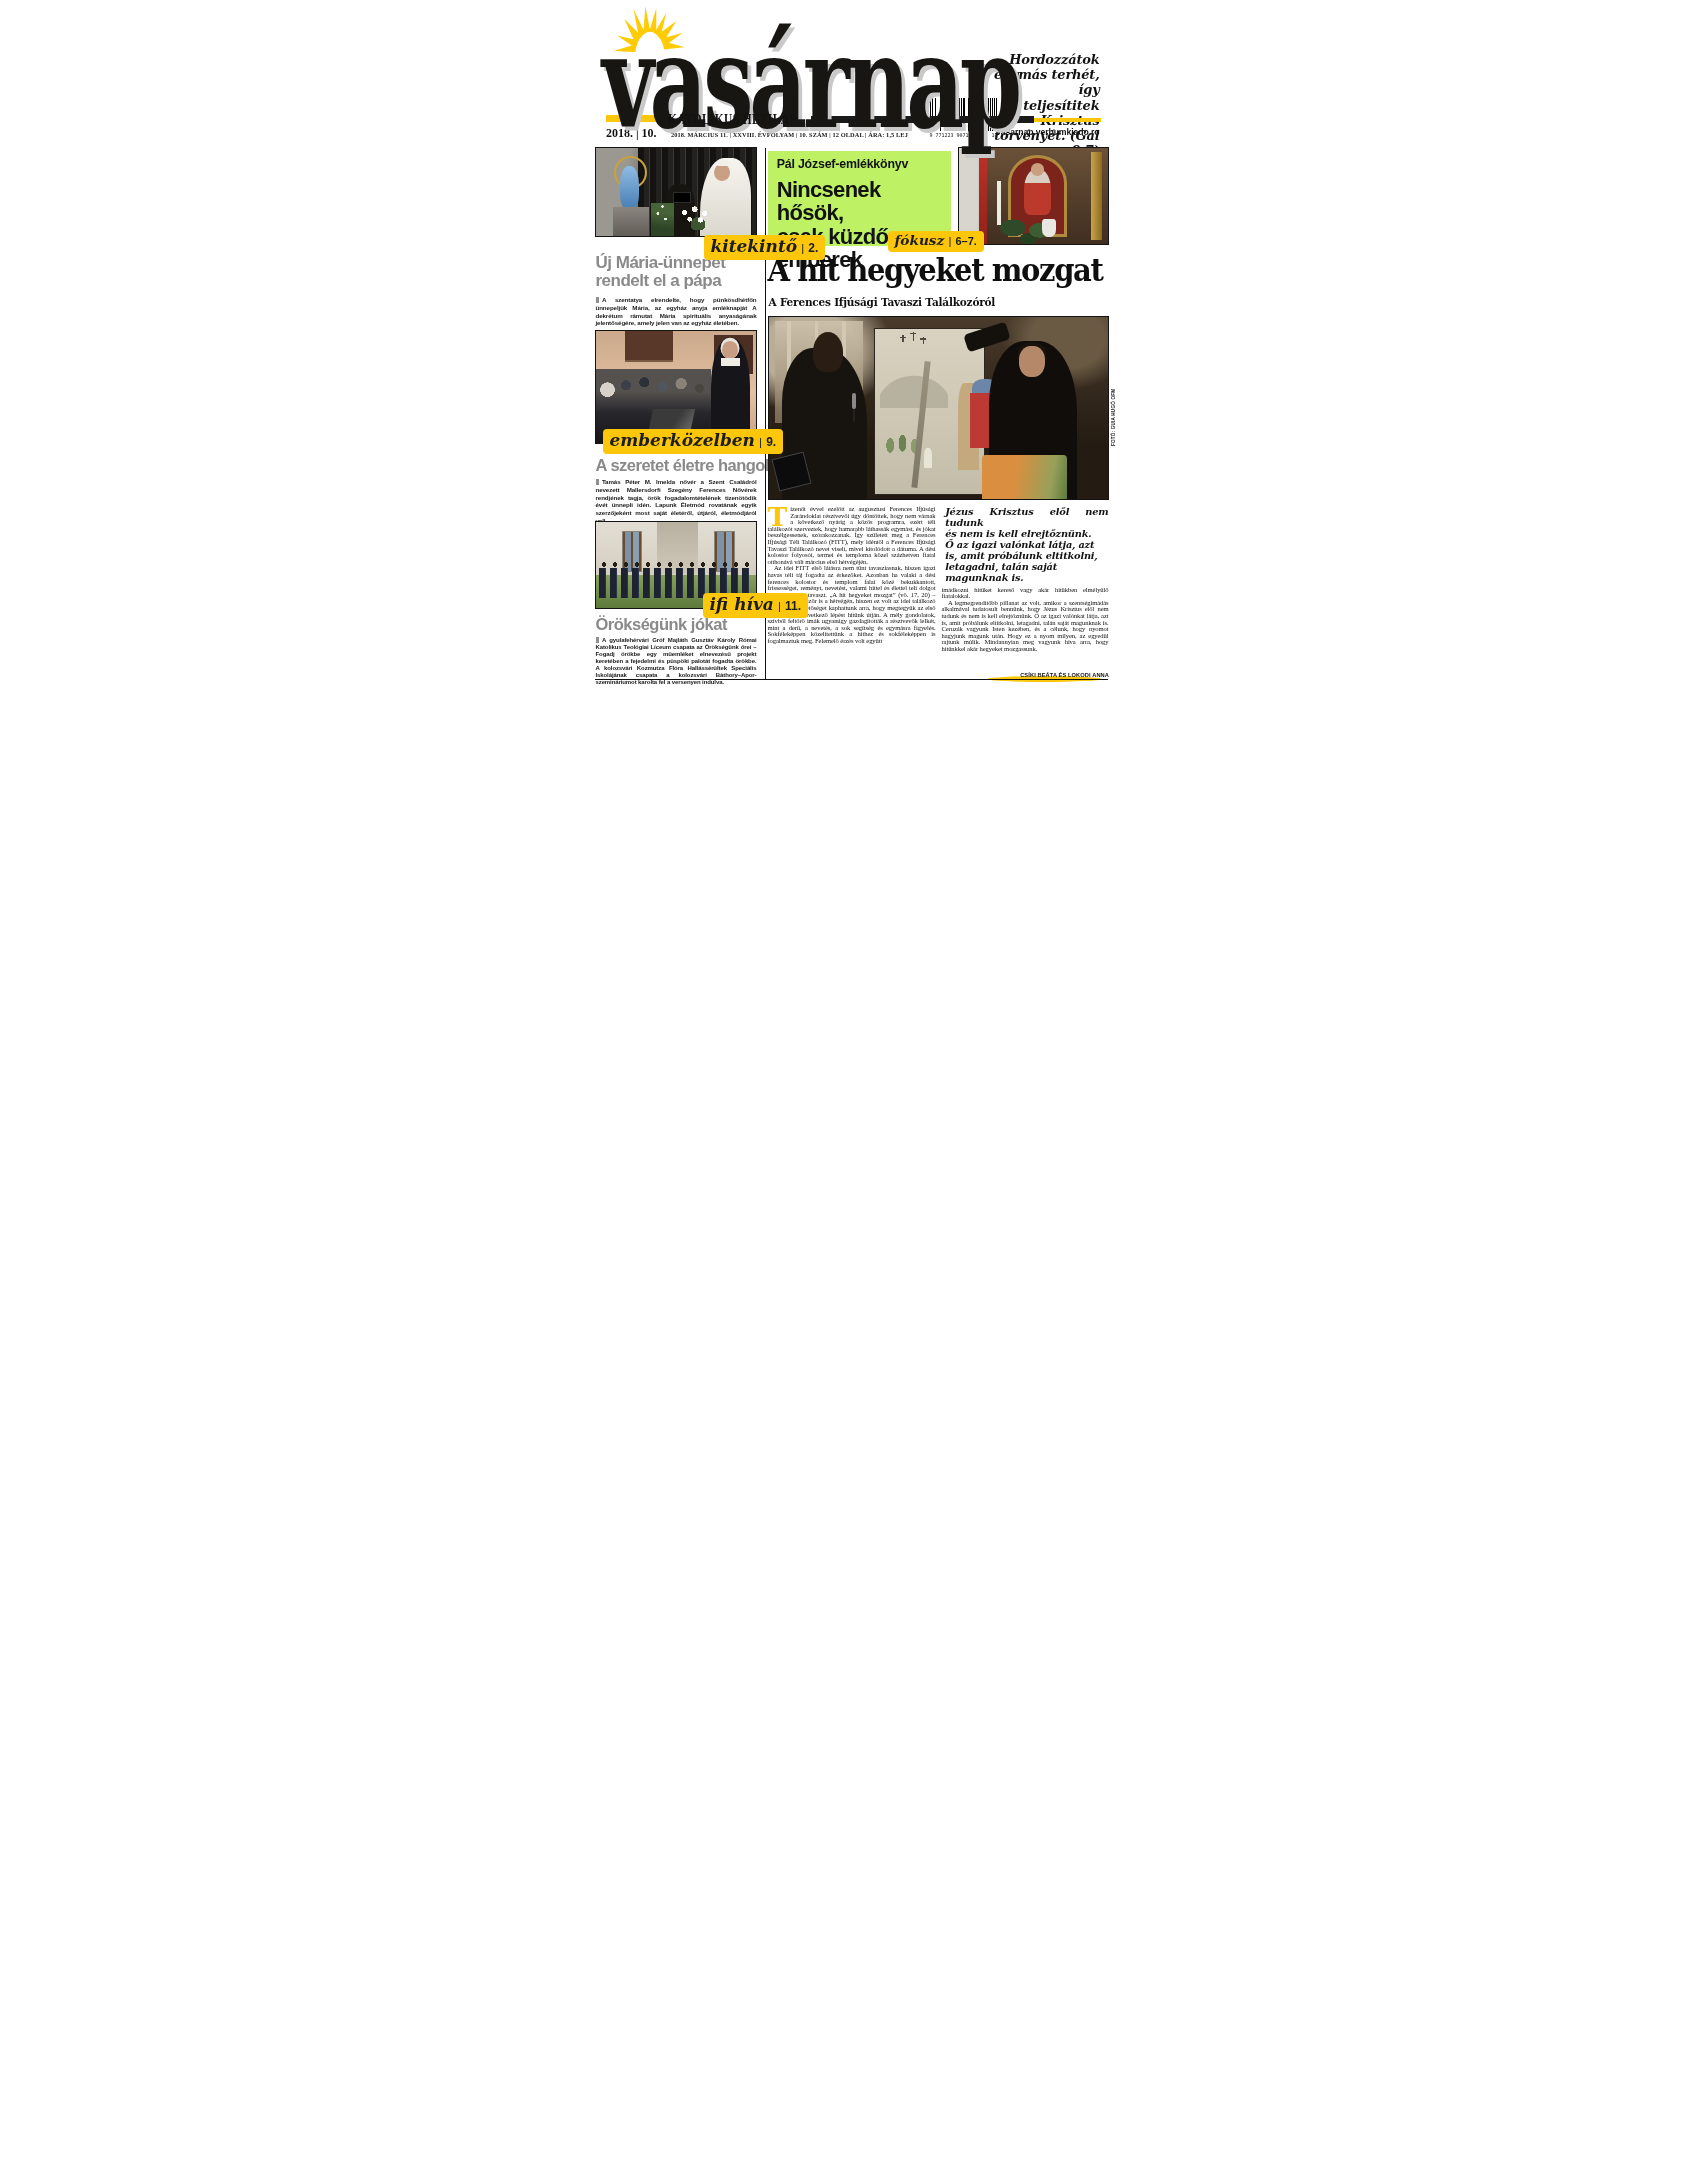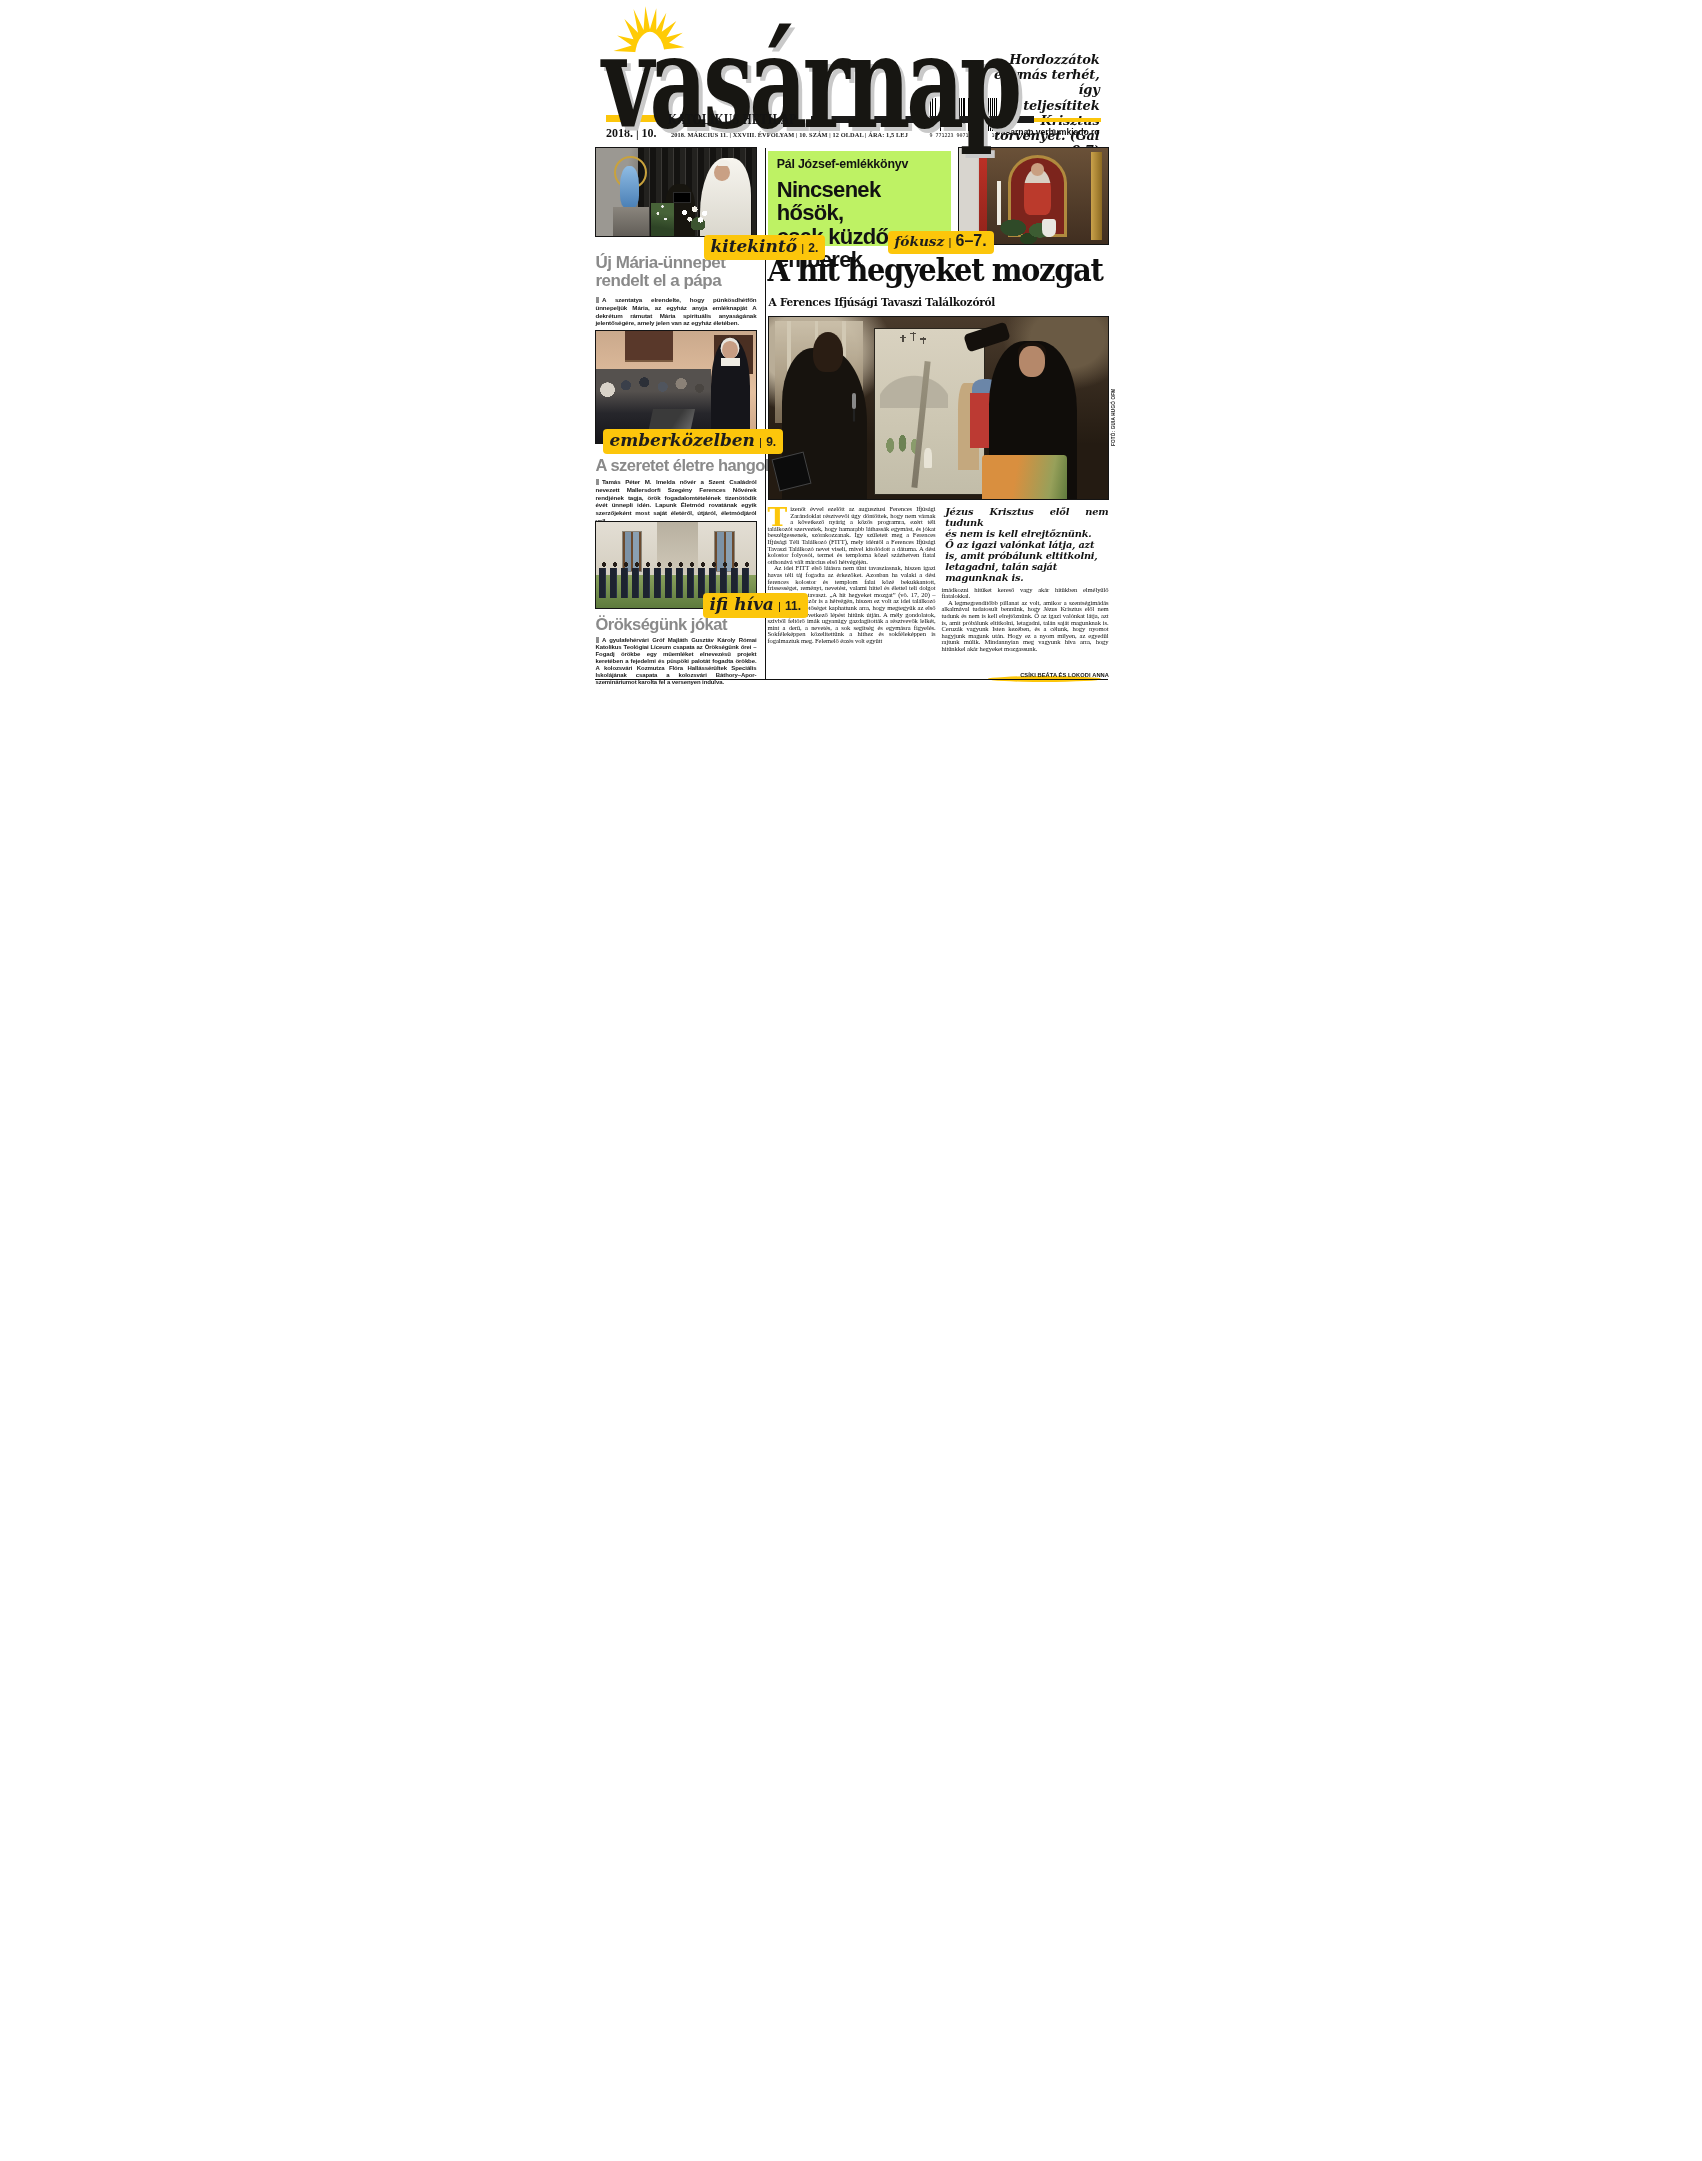--- a/index.html
+++ b/index.html
@@ -254,21 +254,21 @@
     <div class="ph-layer fhead"></div>
     <div class="ph-layer gold"></div>
     <div class="ph-layer candle"></div>
     <div class="ph-layer plant"></div>
     <div class="ph-layer vase"></div>
   </div>
 
   <div class="abs badge" id="badge-focus" style="left:320px;top:231px;">
     <span class="sec" style="font-size:13.7px">fókusz</span>
     <span class="pipe">|</span>
-    <span class="pg" style="font-size:16px">6–7.</span>
+    <span class="pg" style="font-size:11px">6–7.</span>
   </div>
 
   <div id="vline" class="abs"></div>
 
   <div class="abs badge" style="left:136px;top:235px;">
     <span class="sec">kitekintő</span>
     <span class="pipe">|</span>
     <span class="pg">2.</span>
   </div>
   <div class="abs gray-h" style="left:28px;top:254px;font-size:17px;line-height:18px;">Új Mária-ünnepet

